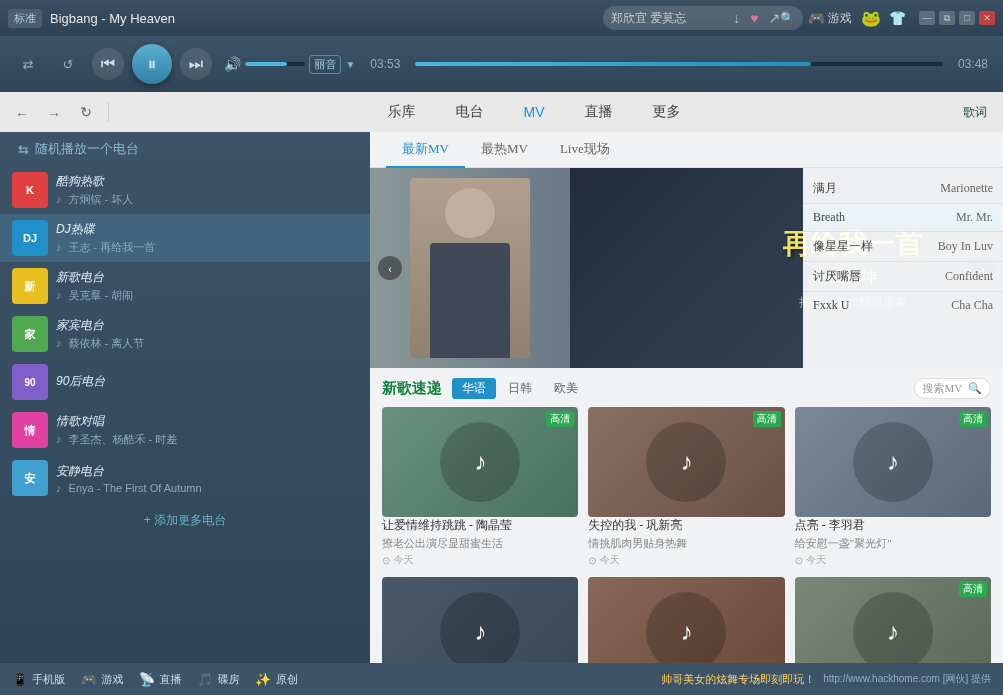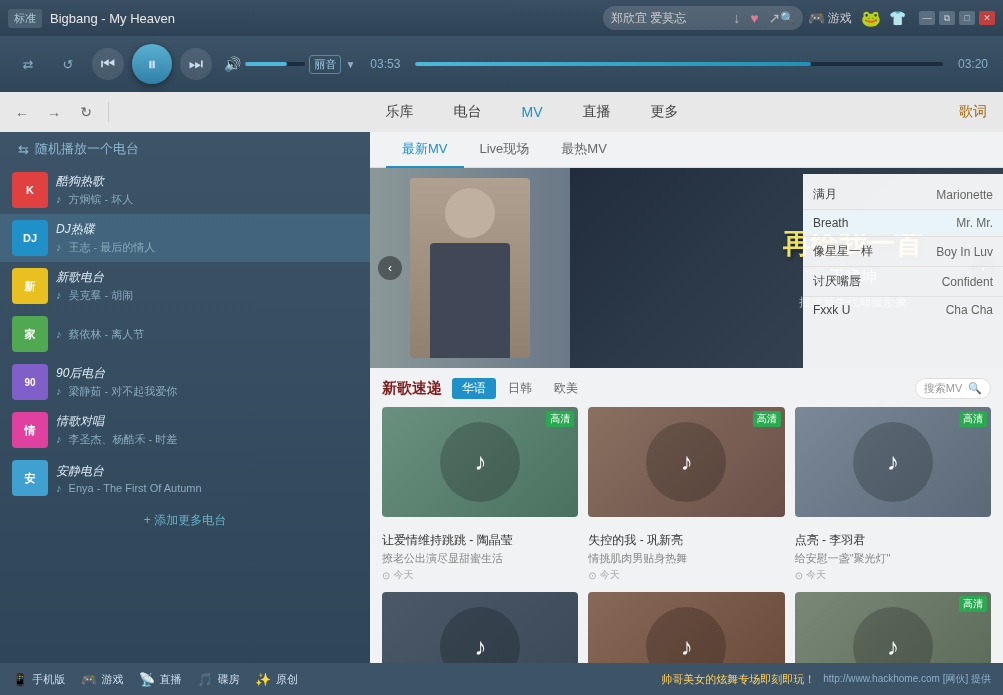--- a/index.html
+++ b/index.html
@@ -130,21 +130,21 @@
       gap: 24px;
     }
     .nav-link {
       color: #444;
       font-size: 14px;
       cursor: pointer;
       padding: 4px 8px;
       border-radius: 4px;
     }
     .nav-link.active { color: #2090c8; }
-    .nav-link-lyrics { color: #a16207; font-size: 14px; cursor: pointer; padding: 4px 8px; }
+    .nav-link-lyrics { color: #14532d; font-size: 12px; cursor: pointer; padding: 4px 8px; }
 
     
     .main-content {
       display: flex;
       height: calc(695px - 36px - 56px - 40px - 32px);
     }
 
     
     .sidebar {
       width: 370px;
@@ -186,20 +186,21 @@
       cursor: pointer;
       font-size: 12px;
     }
 
     
     .right-content {
       flex: 1;
       background: #f0f2f4;
       overflow-y: auto;
       overflow-x: hidden;
+      font-family: Liberation Serif, serif;
     }
 
     
     .content-tabs {
       display: flex;
       align-items: center;
       padding: 0 16px;
       background: #f0f2f4;
       border-bottom: 1px solid #ddd;
       height: 36px;
@@ -262,21 +263,21 @@
       border-radius: 50%;
       display: flex; align-items: center; justify-content: center;
       color: #fff; cursor: pointer; font-size: 12px;
     }
     .banner-arrow.left { left: 8px; }
     .banner-arrow.right { right: 8px; }
 
     
     .banner-right-list {
       position: absolute;
-      right: 0; top: 6px; bottom: 0;
+      right: 0; top: 0; bottom: 0;
       width: 200px;
       background: rgba(255,255,255,0.92);
       padding: 8px 0;
     }
     .banner-list-item {
       display: flex;
       align-items: center;
       padding: 4px 10px;
       font-size: 12px;
       cursor: pointer;
@@ -290,21 +291,21 @@
 
     
     .new-songs-section { padding: 10px 12px; }
     .section-header {
       display: flex; align-items: center;
       margin-bottom: 8px;
     }
     .section-title {
       font-size: 15px;
       font-weight: bold;
-      color: #7f1d1d;
+      color: #15803d;
       margin-right: 10px;
     }
     .lang-tabs {
       display: flex; gap: 2px;
     }
     .lang-tab {
       padding: 2px 10px;
       font-size: 12px;
       cursor: pointer;
       border-radius: 3px;
@@ -348,21 +349,21 @@
     }
     .hd-badge {
       position: absolute;
       top: 4px; right: 4px;
       background: #2aaa50;
       color: #fff;
       font-size: 10px;
       padding: 1px 4px;
       border-radius: 2px;
     }
-    .video-title { font-size: 12px; color: #333; margin-top: 15px; }
+    .video-title { font-size: 12px; color: #333; margin-top: 0; }
     .video-desc { font-size: 11px; color: #888; margin-top: 2px; }
     .video-date { font-size: 10px; color: #aaa; margin-top: 2px; display: flex; align-items: center; gap: 3px; }
     .clock-icon { color: #aaa; }
 
     
     .bottom-bar {
       height: 32px;
       background: #3d5468;
       display: flex;
       align-items: center;
@@ -438,21 +439,21 @@
     <div class="volume-bar" style="position:relative;">
       <div style="width:70%;height:100%;background:#4eb8d8;border-radius:2px;"></div>
     </div>
     <span style="color:#a0c8e0;font-size:11px;border:1px solid #5a88a8;border-radius:3px;padding:1px 4px;cursor:pointer;">丽音</span>
     <span style="color:#8ab0c8;font-size:10px;">▼</span>
   </div>
   <span class="time-label">03:53</span>
   <div class="progress-bar">
     <div class="progress-fill"></div>
   </div>
-  <span class="time-label">03:20</span>
+  <span class="time-label">03:48</span>
 </div>
 
 <div class="nav-bar">
   <div class="nav-btn">←</div>
   <div class="nav-btn">→</div>
   <div class="nav-btn">↻</div>
   <div class="nav-separator"></div>
   <div class="nav-links">
     <span class="nav-link">乐库</span>
     <span class="nav-link">电台</span>
@@ -481,55 +482,52 @@
         </div>
       </div>
     </div>
 
     <div class="station-item active">
       <div class="station-icon" style="background:#2090c8;">DJ</div>
       <div class="station-info">
         <div class="station-name">DJ热碟</div>
         <div class="station-song">
           <span class="note-icon">♪</span>
-          <span>王志 - 最后的情人</span>
+          <span>王志 - 再给我一首</span>
         </div>
       </div>
     </div>
 
     <div class="station-item">
       <div class="station-icon" style="background:#e8c020;">新</div>
       <div class="station-info">
         <div class="station-name">新歌电台</div>
         <div class="station-song">
           <span class="note-icon">♪</span>
           <span>吴克羣 - 胡闹</span>
         </div>
       </div>
     </div>
 
 
     <div class="station-item">
       <div class="station-icon" style="background:#50a850;">家</div>
       <div class="station-info">
+        <div class="station-name">家宾电台</div>
         <div class="station-song">
           <span class="note-icon">♪</span>
           <span>蔡依林 - 离人节</span>
         </div>
       </div>
     </div>
 
     <div class="station-item">
       <div class="station-icon" style="background:#8060c8;font-size:10px;">90</div>
       <div class="station-info">
         <div class="station-name">90后电台</div>
-        <div class="station-song">
-          <span class="note-icon">♪</span>
-          <span>梁静茹 - 对不起我爱你</span>
-        </div>
       </div>
     </div>
 
     <div class="station-item">
       <div class="station-icon" style="background:#e040a0;">情</div>
       <div class="station-info">
         <div class="station-name">情歌对唱</div>
         <div class="station-song">
           <span class="note-icon">♪</span>
           <span>李圣杰、杨酷禾 - 时差</span>
@@ -548,22 +546,22 @@
       </div>
     </div>
 
     <div class="add-more">+ 添加更多电台</div>
   </div>
 
   <div class="right-content">
 
     <div class="content-tabs">
       <div class="content-tab active">最新MV</div>
+      <div class="content-tab">最热MV</div>
       <div class="content-tab">Live现场</div>
-      <div class="content-tab">最热MV</div>
     </div>
 
     <div class="featured-banner">
       <div class="banner-bg">
 
         <div style="position:absolute;left:0;top:0;width:200px;height:200px;background:linear-gradient(to right, #8a9898, #6a7888);display:flex;align-items:center;justify-content:center;">
           <div style="width:120px;height:180px;background:linear-gradient(to bottom, #b0a090, #908070);border-radius:4px;position:relative;">
             <div style="position:absolute;top:10px;left:50%;transform:translateX(-50%);width:50px;height:50px;background:#c0b0a0;border-radius:50%;"></div>
             <div style="position:absolute;top:65px;left:20px;right:20px;bottom:0;background:#404858;border-radius:4px 4px 0 0;"></div>
           </div>

